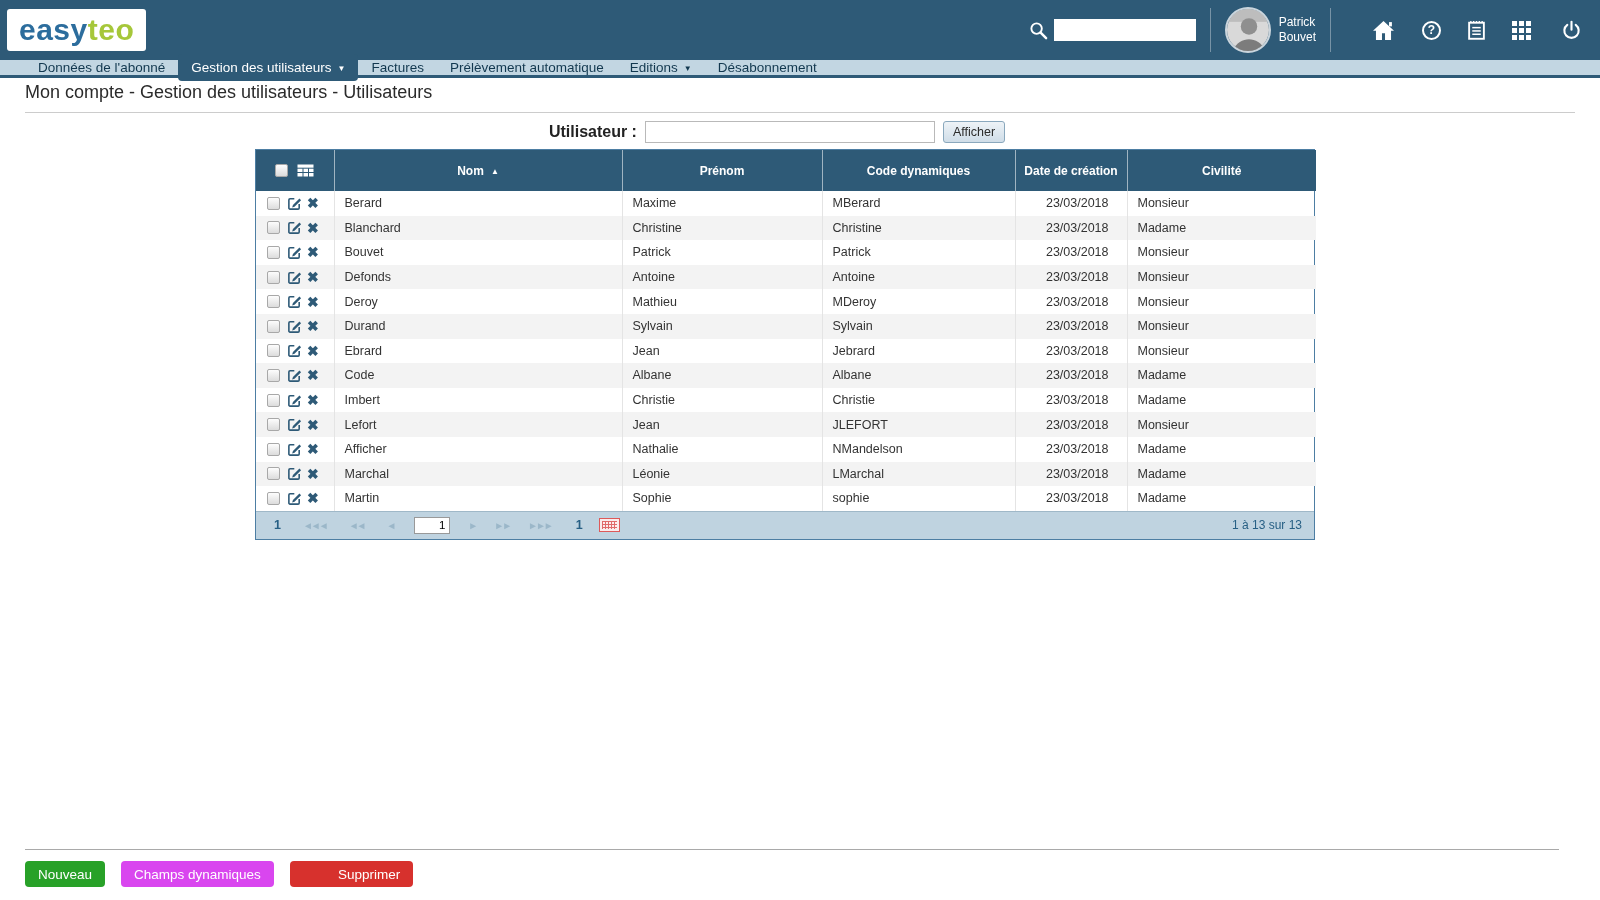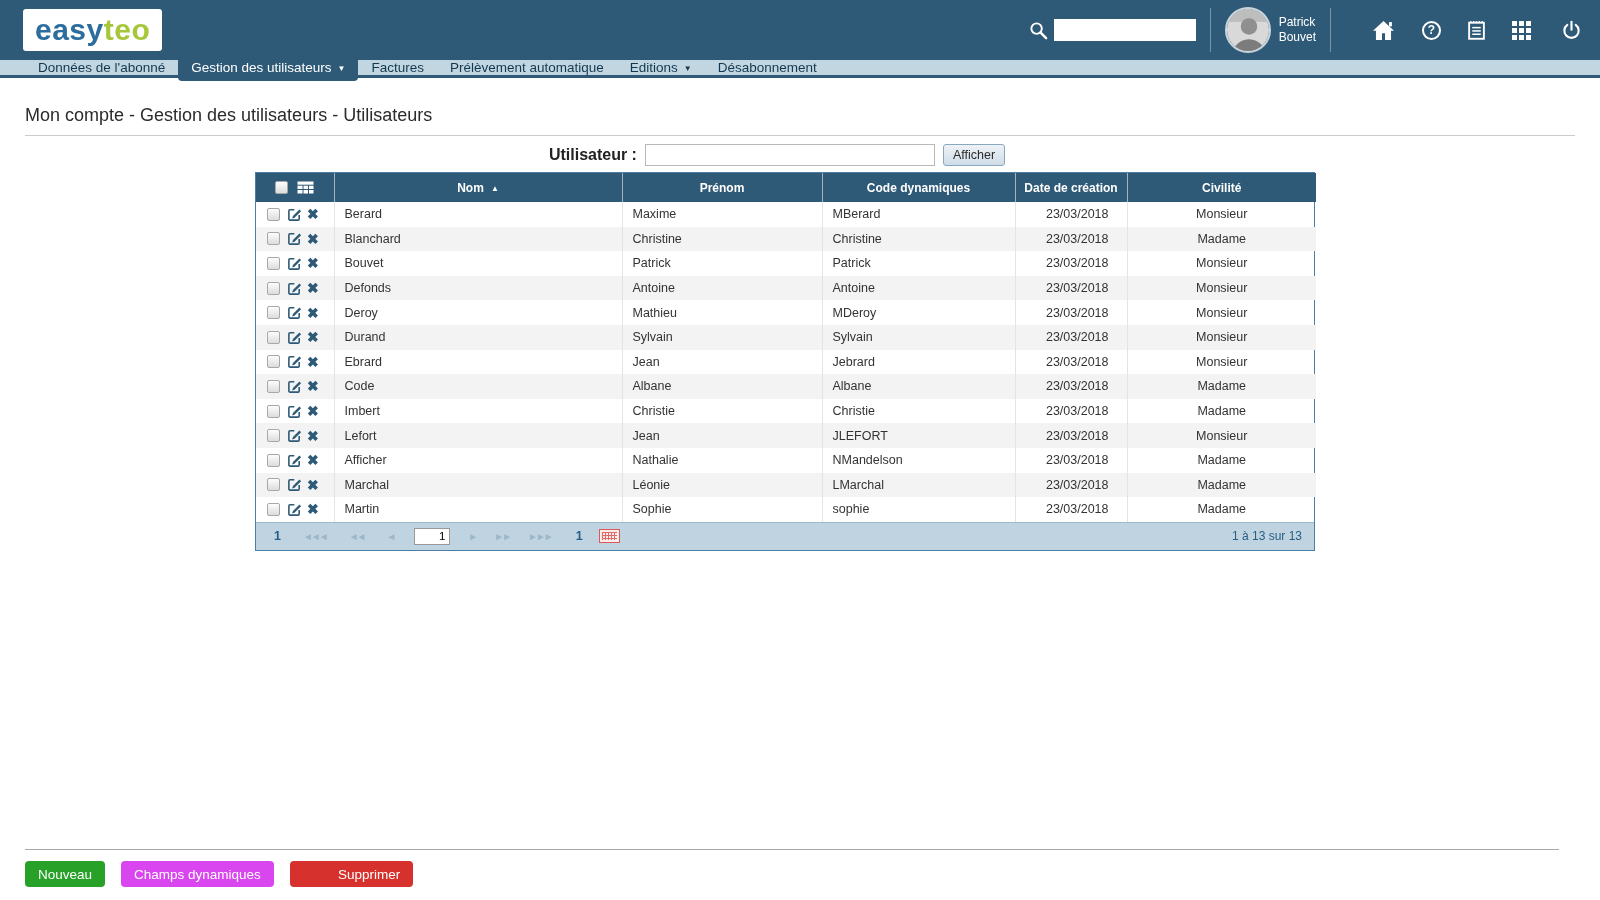--- a/index.html
+++ b/index.html
@@ -2,21 +2,21 @@
 <html><head>
 <meta charset="utf-8">
 <style>
   * { box-sizing: border-box; margin: 0; padding: 0; }
   html,body { width:1600px; height:900px; overflow:hidden; background:#fff;
     font-family:"Liberation Sans", sans-serif; }
   .page { position:relative; width:1600px; height:900px; background:#fff; }
 
   
   .app-header { height:60px; background:#2e5a77; display:flex; align-items:center;
-    padding:0 18px 0 23px; }
+    padding:0 18px 0 7px; }
   .logo { background:#fff; border-radius:3px; height:42px; padding:0 12px;
     display:flex; align-items:center; cursor:pointer; }
   .logo span { font-size:30px; font-weight:bold; letter-spacing:0.5px; line-height:1; }
   .logo .logo-easy { color:#2c6d9d; }
   .logo .logo-teo { color:#a6c73a; }
   .header-right { margin-left:auto; display:flex; align-items:center; }
   .search-icon { display:flex; margin-right:6px; }
   .header-search { width:142px; height:22px; border:none; background:#fff;
     font-size:12px; padding:0 6px; outline:none; }
   .vdiv { width:1px; height:44px; background:rgba(255,255,255,0.35); margin:0 14px; }
@@ -36,21 +36,21 @@
   
   .main-nav { height:18px; background:#c2d6e2; border-bottom:3px solid #2e5a77;
     display:flex; align-items:center; padding-left:25px; }
   .nav-item { font-size:13.5px; color:#12384f; padding:6px 13px; cursor:pointer;
     white-space:nowrap; }
   .nav-item.active { background:#2e5a77; color:#fff; border-radius:4px; }
   .nav-item .caret { font-size:8px; margin-left:6px; position:relative; top:-1px; }
 
   
   .page-title { font-size:18px; font-weight:normal; color:#2b2b2b;
-    margin:27px 25px 0 25px; }
+    margin:4px 25px 0 25px; }
   .title-rule { border:none; border-top:1px solid #cccccc; margin:9px 25px 0 25px; }
 
   
   .filter-row { display:flex; align-items:center; justify-content:center;
     margin:8px 46px 0 0; }
   .filter-label { font-size:16px; font-weight:bold; color:#222; margin-right:8px; }
   .filter-input { width:290px; height:22px; border:1px solid #b9b9b9;
     font-size:12.5px; padding:0 5px; outline:none; }
   .afficher-btn { margin-left:8px; height:22px; padding:0 9px; font-size:12.5px;
     color:#2b2b2b; background:linear-gradient(#eef3f7,#cfdde8);
@@ -60,27 +60,27 @@
   
   .table-wrap { margin:6px 0 0 255px; width:1060px; border:1px solid #4d7ea3; }
   table { width:100%; border-collapse:collapse; table-layout:fixed; }
   col.c-actions  { width:78px; }
   col.c-nom      { width:288px; }
   col.c-prenom   { width:200px; }
   col.c-code     { width:193px; }
   col.c-date     { width:112px; }
   col.c-civilite { width:189px; }
   thead th { background:#2e5a77; color:#fff; font-size:12px; font-weight:bold;
-    height:29px; text-align:center; border-right:1px solid rgba(255,255,255,0.55);
+    height:41px; text-align:center; border-right:1px solid rgba(255,255,255,0.55);
     padding:0 4px; }
   thead th:last-child { border-right:none; }
   .sort-arrow { font-size:8px; margin-left:7px; position:relative; top:-1px; }
   tbody td { font-size:12.5px; color:#333; height:24.6px; padding:2px 10px;
     border-right:1px solid #e4e4e4; white-space:nowrap; overflow:hidden; }
-  tbody td:last-child { border-right:none;text-align:center; }
+  tbody td:last-child { border-right:none; }
   tbody tr.alt td { background:#f3f3f3; }
   td.col-actions { padding:2px 0 2px 11px; }
   td.col-date { text-align:right; padding-right:18px;margin-left:20px; }
   .cb { display:inline-block; width:13px; height:13px; border:1px solid #a8a8a8;
     border-radius:2px; background:linear-gradient(#fdfdfd,#dcdcdc);
     vertical-align:middle; cursor:pointer; }
   th .cb { margin-right:9px; }
   .th-actions-inner { display:flex; align-items:center; justify-content:center; }
   .edit-icon { display:inline-flex; vertical-align:middle; margin:0 5px 0 7px;
     cursor:pointer; }

